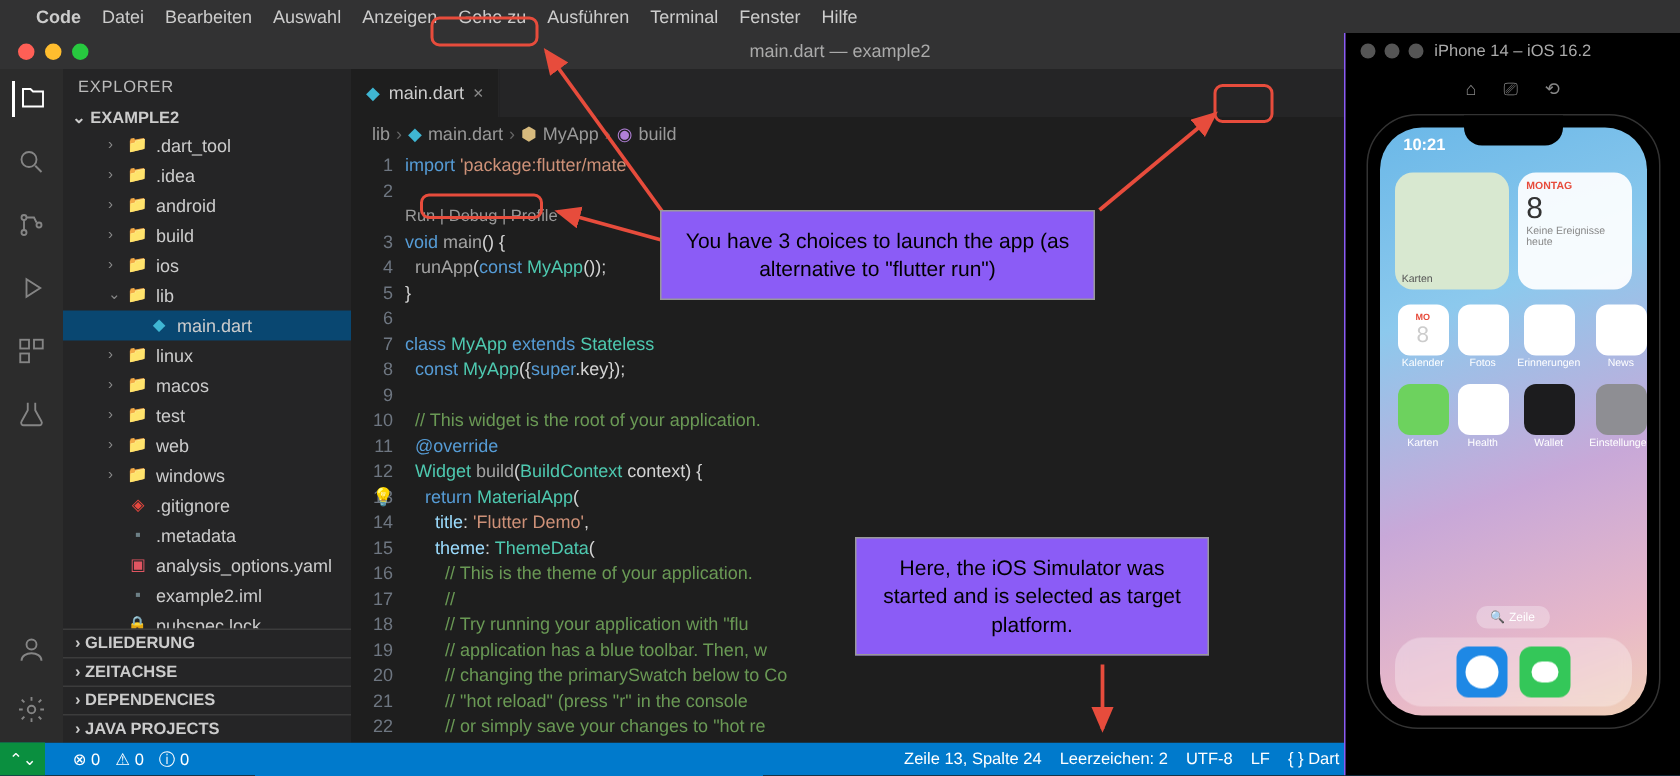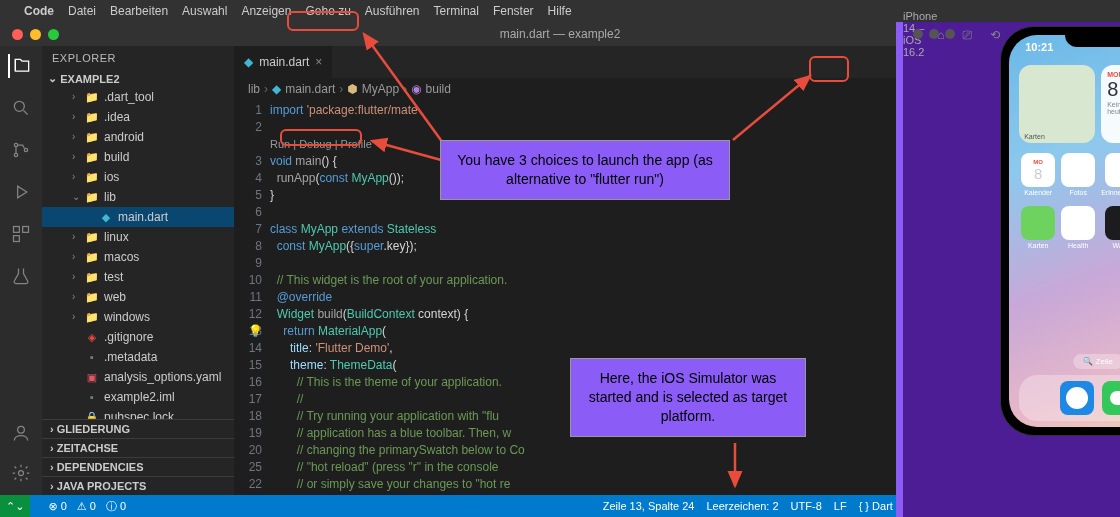--- a/index.html
+++ b/index.html
@@ -70,21 +70,21 @@
 .meta { color: #569cd6; } .prop { color: #9cdcfe; }
 .bulb { color: #ffcc00; position: absolute; left: 14px; }
 
 
 .statusbar { height: 22px; background: #007acc; color: #fff; display: flex; align-items: center; font-size: 11px; padding: 0 8px; gap: 14px; }
 .statusbar .left { display: flex; gap: 10px; align-items: center; }
 .statusbar .right { margin-left: auto; display: flex; gap: 12px; align-items: center; }
 .statusbar .remote { background: #0a8f3f; height: 22px; display: flex; align-items: center; padding: 0 6px; margin-left: -8px; margin-right: 4px; }
 
 
-.simulator-win { position: absolute; right: 0; top: 22px; width: 224px; height: 495px; background: #4c1d95; display: flex; border-left: 7px solid #8b5cf6; }
+.simulator-win { position: absolute; right: 0; top: 22px; width: 224px; height: 495px; background: #000000; display: flex; flex-direction: column; border-left: 1px solid #8b5cf6; }
 .sim-titlebar { height: 24px; display: flex; align-items: center; justify-content: center; gap: 8px; position: relative; color: #aaa; font-size: 11px; }
 .sim-titlebar .traffic-sim { position: absolute; left: 10px; display: flex; gap: 6px; }
 .sim-titlebar .dot-sim { width: 10px; height: 10px; border-radius: 50%; background: #555; }
 .sim-toolbar { height: 26px; display: flex; justify-content: center; gap: 18px; align-items: center; color: #888; }
 .phone { flex: 1; display: flex; justify-content: center; align-items: flex-start; padding-top: 4px; }
 .device { width: 196px; height: 410px; background: #000; border-radius: 34px; padding: 8px; position: relative; border: 1px solid #333; }
 .screen { width: 100%; height: 100%; border-radius: 28px; background: linear-gradient(160deg, #6bb8e8 0%, #8cc9ed 30%, #c8a8d8 60%, #e8b8c8 85%, #f0d0b8 100%); overflow: hidden; position: relative; }
 .notch { position: absolute; top: 0; left: 50%; transform: translateX(-50%); width: 66px; height: 20px; background: #000; border-radius: 0 0 12px 12px; z-index: 5; }
 .sb-time { position: absolute; top: 6px; left: 16px; color: #fff; font-size: 11px; font-weight: 600; }
 .widgets { position: absolute; top: 30px; left: 10px; right: 10px; display: flex; gap: 6px; }
@@ -346,21 +346,21 @@
           <div>11</div>
           <div>12</div>
           <div>13</div>
           <div>14</div>
           <div>15</div>
           <div>16</div>
           <div>17</div>
           <div>18</div>
           <div>19</div>
           <div>20</div>
-          <div>25</div>
+          <div>21</div>
           <div>22</div>
           <div>23</div>
         </div>
       <div class="lines" id="lines"><div class="l"><span class="kw">import</span> <span class="str">'package:flutter/mate</span></div><div class="l">&nbsp;</div><div class="l codelens"><span>Run</span> | <span>Debug</span> | <span>Profile</span></div><div class="l"><span class="kw">void</span> <span class="fn">main</span>() {</div><div class="l">  <span class="fn">runApp</span>(<span class="kw">const</span> <span class="cls">MyApp</span>());</div><div class="l">}</div><div class="l">&nbsp;</div><div class="l"><span class="kw">class</span> <span class="cls">MyApp</span> <span class="kw">extends</span> <span class="cls">Stateless</span></div><div class="l">  <span class="kw">const</span> <span class="cls">MyApp</span>({<span class="kw">super</span>.key});</div><div class="l">&nbsp;</div><div class="l">  <span class="cmt">// This widget is the root of your application.</span></div><div class="l">  <span class="meta">@override</span></div><div class="l">  <span class="cls">Widget</span> <span class="fn">build</span>(<span class="cls">BuildContext</span> context) {</div><div class="l" style="position: relative;"><span class="bulb" style="left:-22px;">💡</span>    <span class="kw">return</span> <span class="cls">MaterialApp</span>(</div><div class="l">      <span class="prop">title</span>: <span class="str">'Flutter Demo'</span>,</div><div class="l">      <span class="prop">theme</span>: <span class="cls">ThemeData</span>(</div><div class="l">        <span class="cmt">// This is the theme of your application.</span></div><div class="l">        <span class="cmt">//</span></div><div class="l">        <span class="cmt">// Try running your application with "flu</span></div><div class="l">        <span class="cmt">// application has a blue toolbar. Then, w</span></div><div class="l">        <span class="cmt">// changing the primarySwatch below to Co</span></div><div class="l">        <span class="cmt">// "hot reload" (press "r" in the console</span></div><div class="l">        <span class="cmt">// or simply save your changes to "hot re</span></div><div class="l">        <span class="cmt">// Notice that the counter didn<span class="str">'t reset ba</span></span></div></div>
       <div class="minimap"></div>
     </div>
   </div>
 </div>
 
 <div class="statusbar">

